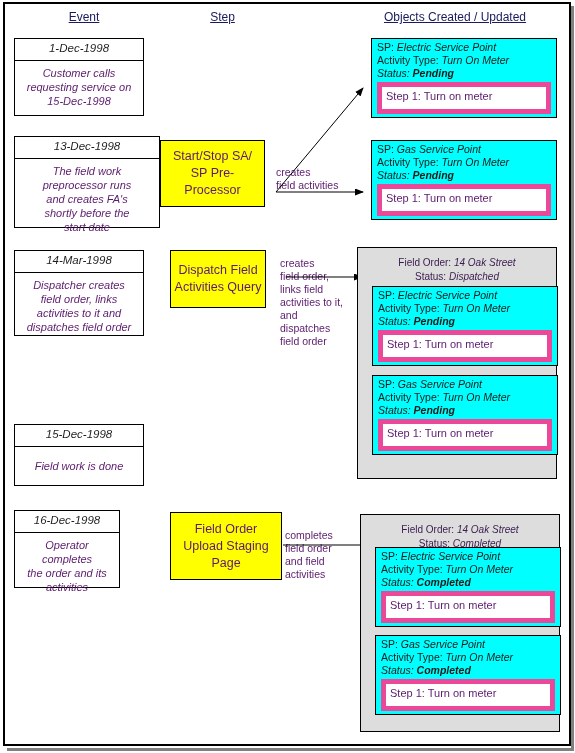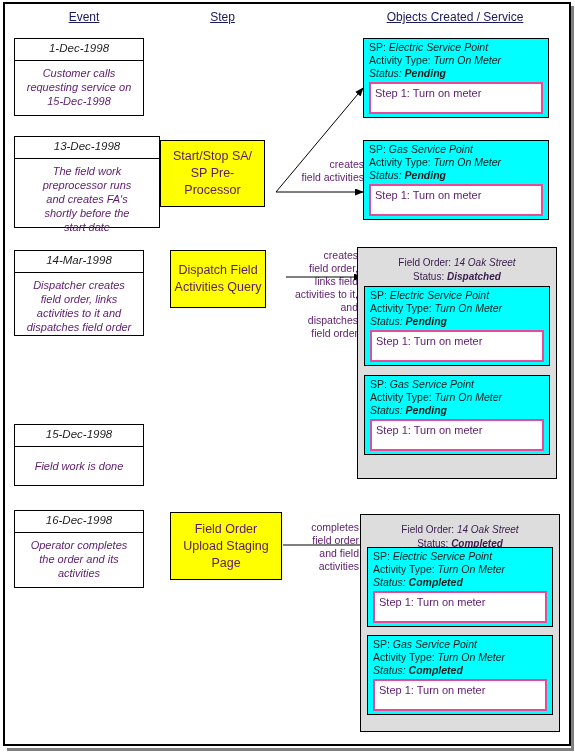--- a/index.html
+++ b/index.html
@@ -94,49 +94,51 @@
     text-align: center;
     font-size: 12.5px;
     color: #5c1a6e;
     line-height: 17px;
     padding: 2px;
   }
 
   
   .arrow-label {
     position: absolute;
-    text-align: right;
+    text-align: left;
     font-size: 10.5px;
     color: #5c1a6e;
     line-height: 13px;
     white-space: pre-line;
+    margin-top: 8px;
   }
 
   
   .activity {
     position: absolute;
     background: #00ffff;
     border: 1px solid #000000;
     box-sizing: border-box;
     padding: 2px 0 15px 0;
+    margin-left: 8px;
   }
   .activity .ln {
     font-size: 10.5px;
     color: #1a1a1a;
     line-height: 13px;
     padding-left: 5px;
     white-space: nowrap;
   }
   .activity .ln .val { font-style: italic; }
   .activity .ln.status .lbl { font-style: italic; }
   .activity .ln.status .val { font-style: italic; font-weight: bold; }
   .step-box {
     margin: 2px 5px 0 5px;
     background: #ffffff;
-    border: 2px solid #ec4899;
+    border: 5px solid #ec4899;
     box-sizing: border-box;
     font-size: 11px;
     color: #5c1a6e;
     padding: 3px 0 0 4px;
     white-space: nowrap;
   }
 
   
   .fo-group {
     position: absolute;
@@ -145,42 +147,42 @@
     box-sizing: border-box;
   }
   .fo-head {
     text-align: center;
     font-size: 10px;
     color: #3a1a4e;
     line-height: 14px;
     padding-top: 8px;
   }
   .fo-head .val { font-style: italic; }
-  .fo-head .status-val { font-style: italic; font-weight: bold; }
+  .fo-head .status-val { font-style: italic; font-weight: normal; }
 
   svg.arrows {
     position: absolute;
     left: 0; top: 0;
     width: 575px;
     height: 753px;
     pointer-events: none;
   }
 </style>
 </head>
 <body>
 
 <div id="canvas">
 
   <div class="outer-frame"></div>
   <div class="frame-shadow"></div>
   <div class="frame-shadow-r"></div>
 
   <div class="col-header" style="left:24px; top:10px; width:120px;">Event</div>
   <div class="col-header" style="left:165px; top:10px; width:115px;">Step</div>
-  <div class="col-header" style="left:345px; top:10px; width:220px;">Objects Created / Service</div>
+  <div class="col-header" style="left:345px; top:10px; width:220px;">Objects Created / Updated</div>
 
   <div class="event-box" style="left:14px; top:38px; width:130px; height:78px;">
     <div class="event-date" style="height:22px;">1-Dec-1998</div>
     <div class="event-desc">Customer calls<br>requesting service on<br>15-Dec-1998</div>
   </div>
 
   <div class="event-box" style="left:14px; top:136px; width:146px; height:92px;">
     <div class="event-date" style="height:22px;">13-Dec-1998</div>
     <div class="event-desc">The field work<br>preprocessor runs<br>and creates FA's<br>shortly before the<br>start date</div>
   </div>
@@ -188,21 +190,21 @@
   <div class="event-box" style="left:14px; top:250px; width:130px; height:86px;">
     <div class="event-date" style="height:22px;">14-Mar-1998</div>
     <div class="event-desc">Dispatcher creates<br>field order, links<br>activities to it and<br>dispatches field order</div>
   </div>
 
   <div class="event-box" style="left:14px; top:424px; width:130px; height:62px;">
     <div class="event-date" style="height:22px;">15-Dec-1998</div>
     <div class="event-desc" style="padding-top:12px;">Field work is done</div>
   </div>
 
-  <div class="event-box" style="left:14px; top:510px; width:130px; height:78px;">
+  <div class="event-box" style="left:14px; top:510px; width:106px; height:78px;">
     <div class="event-date" style="height:22px;">16-Dec-1998</div>
     <div class="event-desc">Operator completes<br>the order and its<br>activities</div>
   </div>
 
   <div class="panel-box" style="left:160px; top:140px; width:105px; height:67px;">Start/Stop SA/<br>SP Pre-<br>Processor</div>
 
   <div class="panel-box" style="left:170px; top:250px; width:96px; height:58px;">Dispatch Field<br>Activities Query</div>
 
   <div class="panel-box" style="left:170px; top:512px; width:112px; height:68px;">Field Order<br>Upload Staging<br>Page</div>
 

